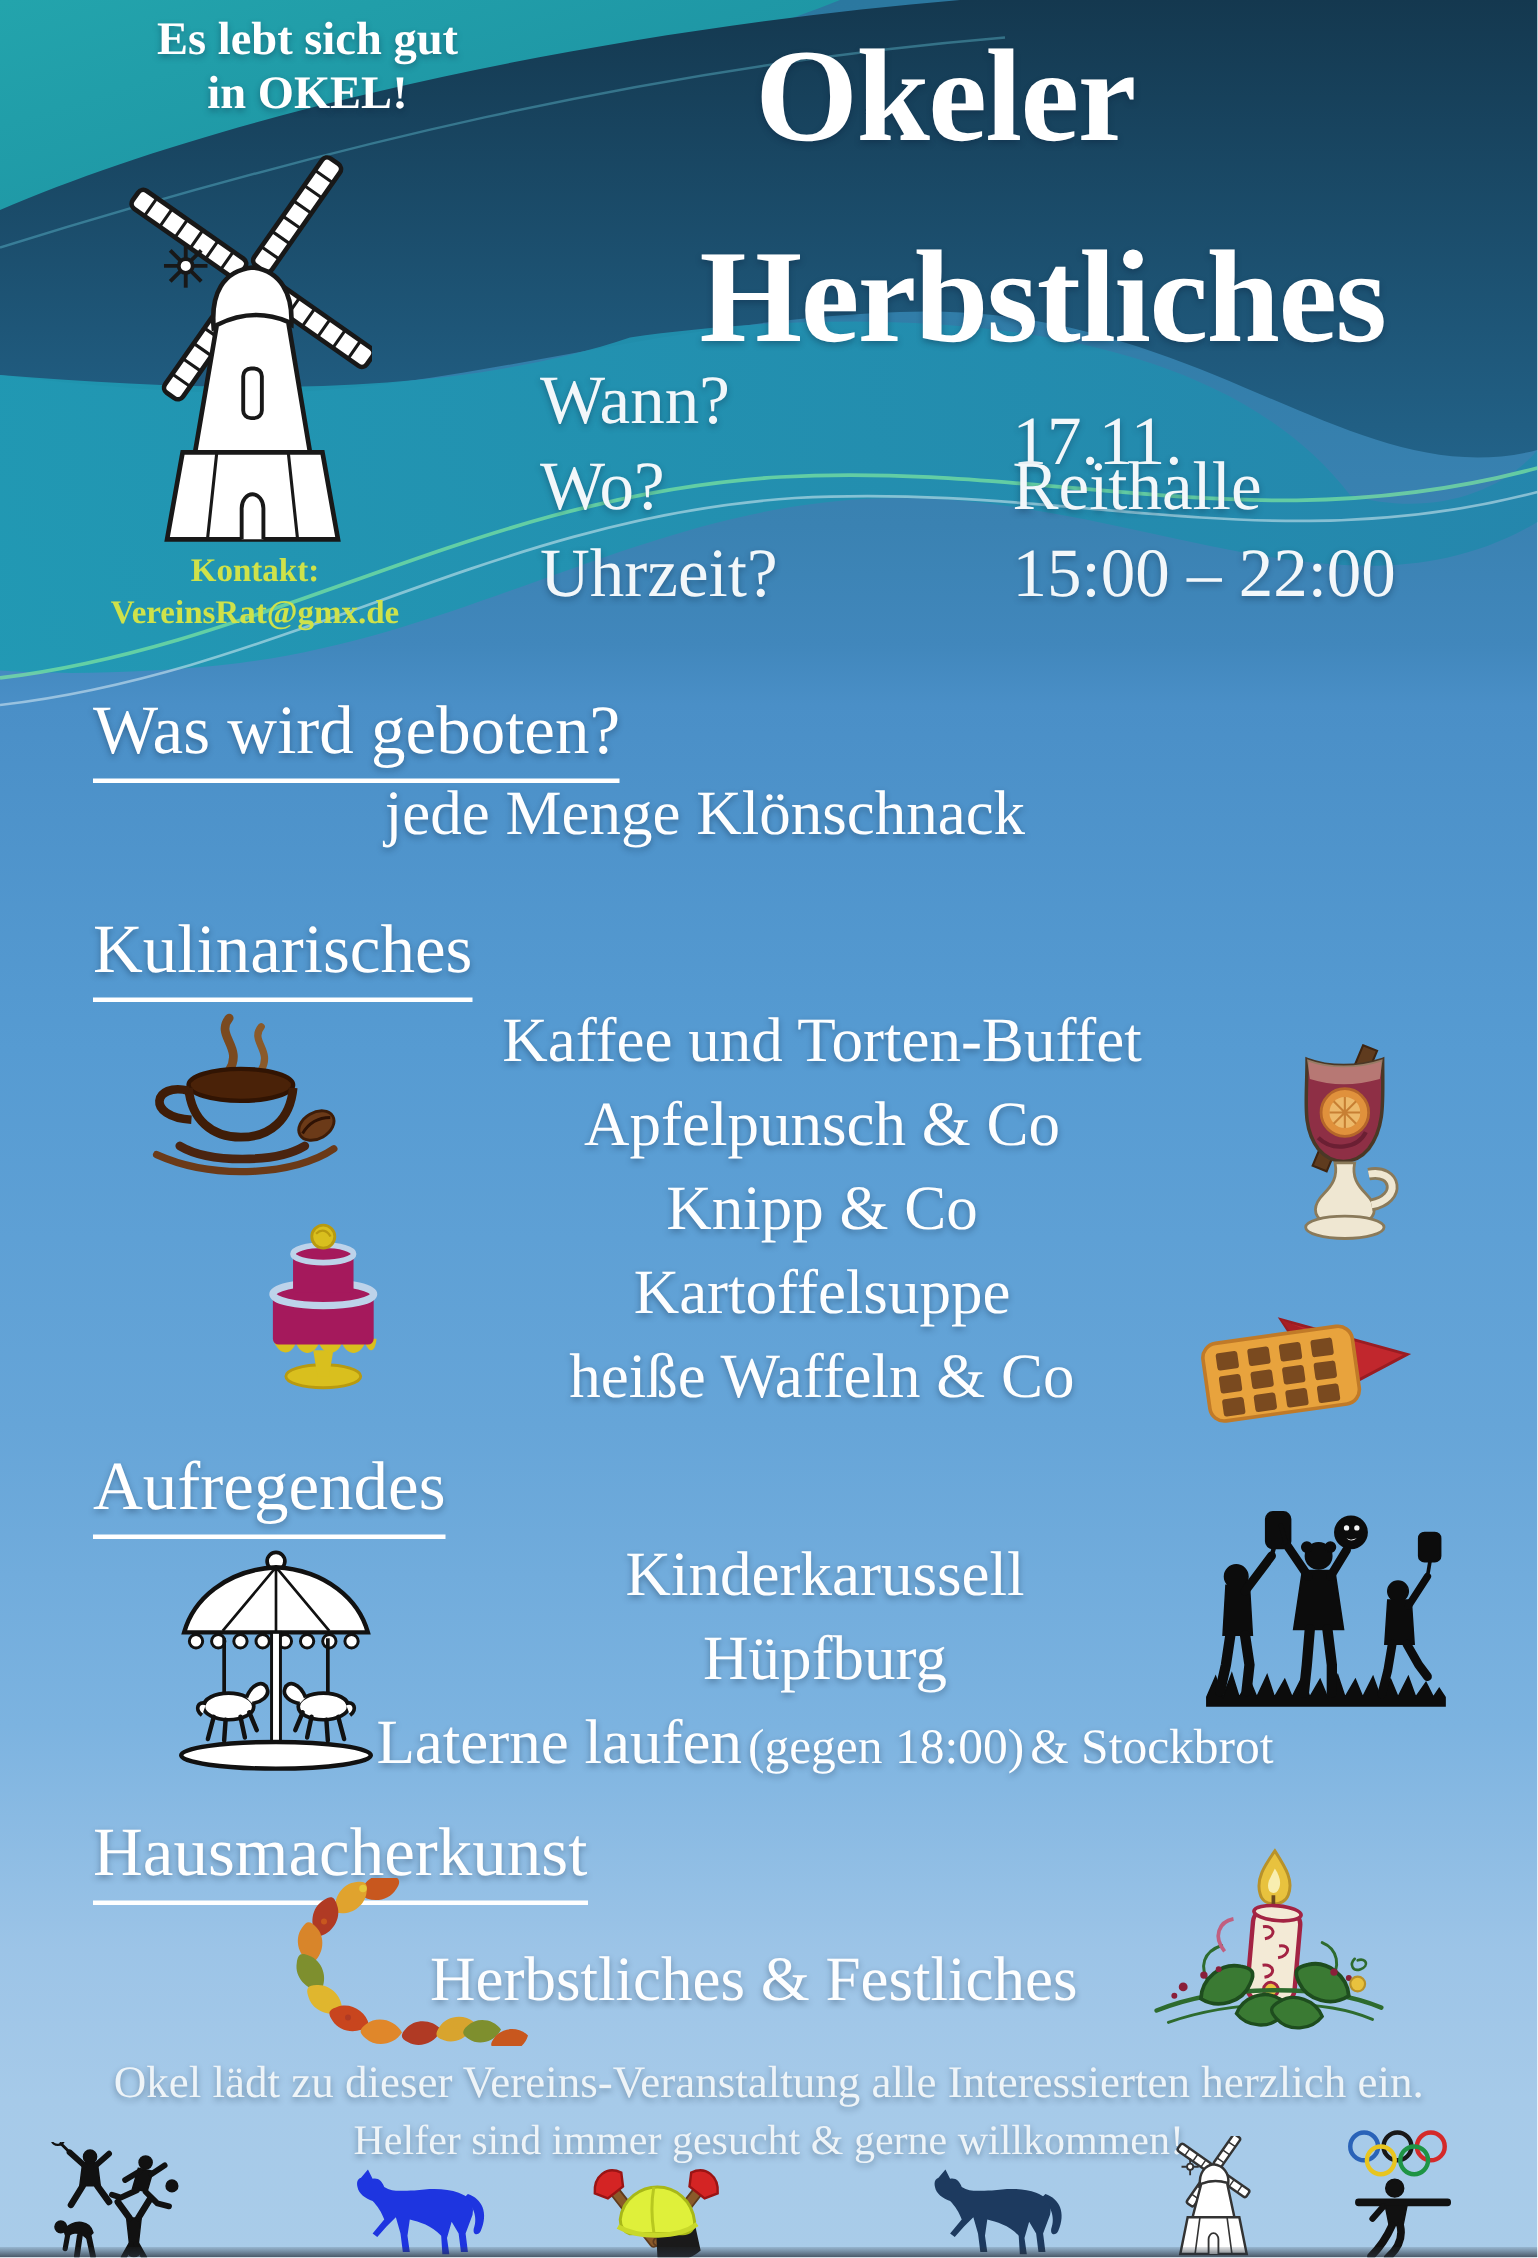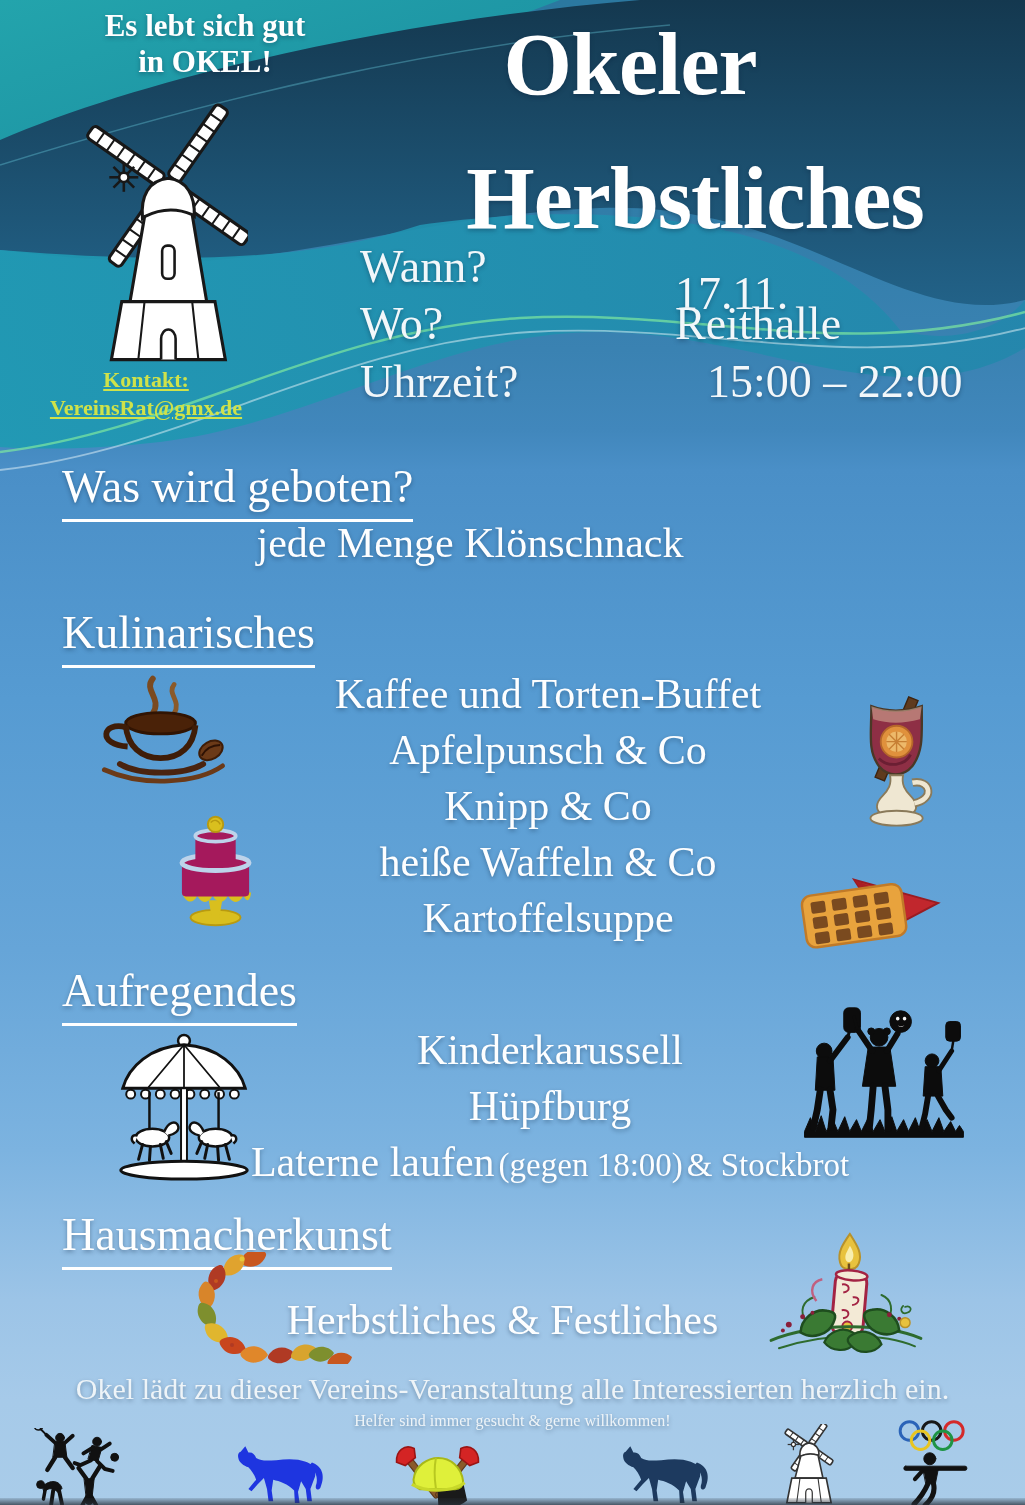--- a/index.html
+++ b/index.html
@@ -18,21 +18,21 @@
   .center{text-align:center;}
   .tagline{font-size:31px;line-height:1.15;font-weight:bold;}
   .title{font-size:88px;font-weight:bold;letter-spacing:-1px;}
   .qa-label,.qa-value{font-size:46px;color:#f2f7fa;}
   .kontakt{font-size:22px;font-weight:bold;color:#cfe24a;line-height:1.25;}
   .heading{font-size:46px;color:#fff;border-bottom:3px solid #ffffff;padding-bottom:6px;display:inline-block;}
   .item{font-size:42px;color:#fdfeff;}
   .item-sm{font-size:33px;color:#fdfeff;}
   .rows .item{line-height:56px;}
   .footer-main{font-size:30px;color:#eef4f8;}
-  .footer-sub{font-size:16px;color:#eef4f8;}
+  .footer-sub{font-size:28px;color:#eef4f8;}
   .bottom-edge{background:linear-gradient(180deg,rgba(45,55,65,.15),rgba(40,48,58,.75));}
   svg{display:block;}
 </style>
 </head>
 <body>
 
 <div class="poster">
 
   <svg class="abs" style="left:0;top:0;" width="1025" height="480" viewBox="0 0 1025 480">
     <defs>
@@ -88,57 +88,57 @@
     </g>
     <circle cx="95" cy="100" r="6" fill="#fff" stroke="#181818" stroke-width="3"></circle>
     <path d="M70,132 C68,110 76,95 95,93 C113,95 121,110 120,130 C103,123 86,123 70,132 Z" fill="#fff" stroke="#181818" stroke-width="3"></path>
     <path d="M72,130 C88,122 104,122 118,128 L132,212 L58,212 Z" fill="#fff" stroke="#181818" stroke-width="3"></path>
     <rect x="89" y="158" width="12" height="32" rx="5" fill="#fff" stroke="#181818" stroke-width="2.5"></rect>
     <path d="M50,212 L140,212 L150,268 L40,268 Z" fill="#fff" stroke="#181818" stroke-width="3"></path>
     <path d="M72,212 L66,268 M118,212 L124,268" stroke="#181818" stroke-width="2"></path>
     <path d="M88,268 L88,248 A7,9 0 0 1 102,248 L102,268" fill="#fff" stroke="#181818" stroke-width="2.5"></path>
   </svg>
 
-  <div class="abs center kontakt" style="left:26px;top:366px;width:240px;text-decoration:underline;">
+  <div class="abs center kontakt" style="left:50px;top:366px;width:240px;">
     <span>Kontakt:</span><br>
     <span>VereinsRat@gmx.de</span>
   </div>
 
   <div class="abs center white title shadow" style="left:330px;top:14px;width:600px;">Okeler</div>
   <div class="abs center white title shadow" style="left:365px;top:148px;width:660px;">Herbstliches</div>
 
   <div class="abs" style="left:360px;top:240px;width:620px;">
     <div class="abs" style="left:0;top:0;width:620px;">
       <span class="qa-label shadow">Wann?</span>
       <span class="qa-value shadow abs" style="left:315px;top:0;margin-top:27px;">17.11.</span>
     </div>
     <div class="abs" style="left:0;top:57px;width:620px;">
       <span class="qa-label shadow">Wo?</span>
       <span class="qa-value shadow abs" style="left:315px;top:0;">Reithalle</span>
     </div>
     <div class="abs" style="left:0;top:115px;width:620px;">
       <span class="qa-label shadow">Uhrzeit?</span>
-      <span class="qa-value shadow abs" style="left:315px;top:0;margin-left:32px;">15:00 – 22:00</span>
+      <span class="qa-value shadow abs" style="left:315px;top:0;">15:00 – 22:00</span>
     </div>
   </div>
 
   <div class="abs" style="left:62px;top:460px;">
     <span class="heading shadow">Was wird geboten?</span>
   </div>
   <div class="abs center item shadow" style="left:0;top:519px;width:940px;">jede Menge Klönschnack</div>
 
   <div class="abs" style="left:62px;top:606px;">
     <span class="heading shadow">Kulinarisches</span>
   </div>
   <div class="abs center rows" style="left:73px;top:666px;width:950px;">
     <div class="item shadow">Kaffee und Torten-Buffet</div>
     <div class="item shadow">Apfelpunsch &amp; Co</div>
     <div class="item shadow">Knipp &amp; Co</div>
+    <div class="item shadow">Kartoffelsuppe</div>
     <div class="item shadow">heiße Waffeln &amp; Co</div>
-    <div class="item shadow">Kartoffelsuppe</div>
   </div>
 
   <svg class="abs" style="left:85px;top:672px;" width="155" height="118" viewBox="0 0 160 120">
     <path d="M70,6 C60,18 80,26 70,42" fill="none" stroke="#7a4a20" stroke-width="6" stroke-linecap="round"></path>
     <path d="M92,12 C84,22 100,28 92,42" fill="none" stroke="#8a5a2a" stroke-width="5" stroke-linecap="round"></path>
     <ellipse cx="78" cy="52" rx="36" ry="11" fill="#4a2208" stroke="#311403" stroke-width="3"></ellipse>
     <path d="M42,54 C44,76 58,88 78,88 C98,88 112,76 114,54" fill="none" stroke="#3f1d08" stroke-width="6"></path>
     <path d="M42,56 C18,50 12,74 44,76" fill="none" stroke="#3f1d08" stroke-width="6"></path>
     <path d="M36,94 C56,106 102,106 122,94" fill="none" stroke="#4a2410" stroke-width="6" stroke-linecap="round"></path>
     <path d="M20,100 C60,118 116,114 142,96" fill="none" stroke="#6b3a18" stroke-width="5" stroke-linecap="round"></path>

